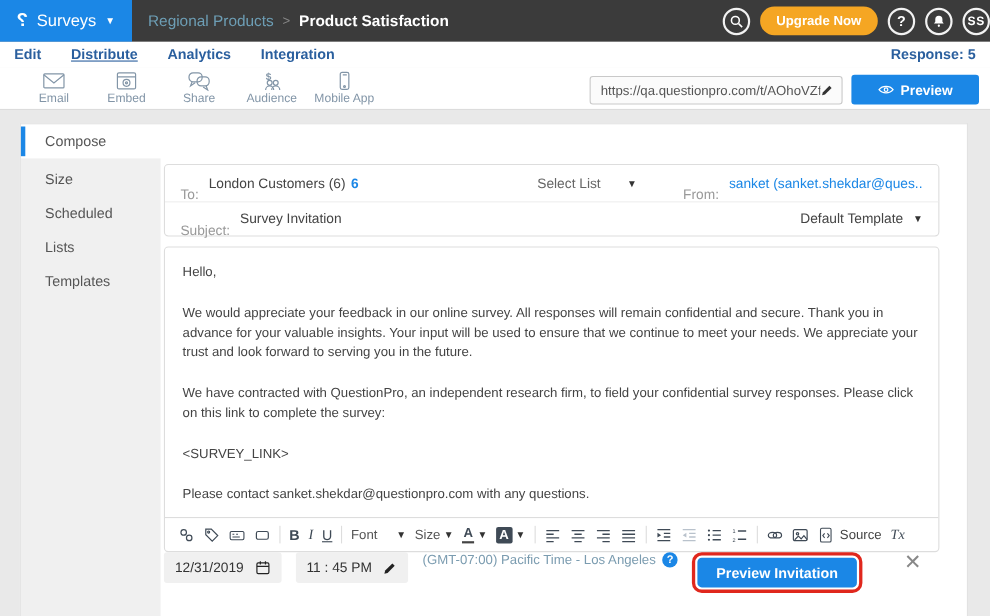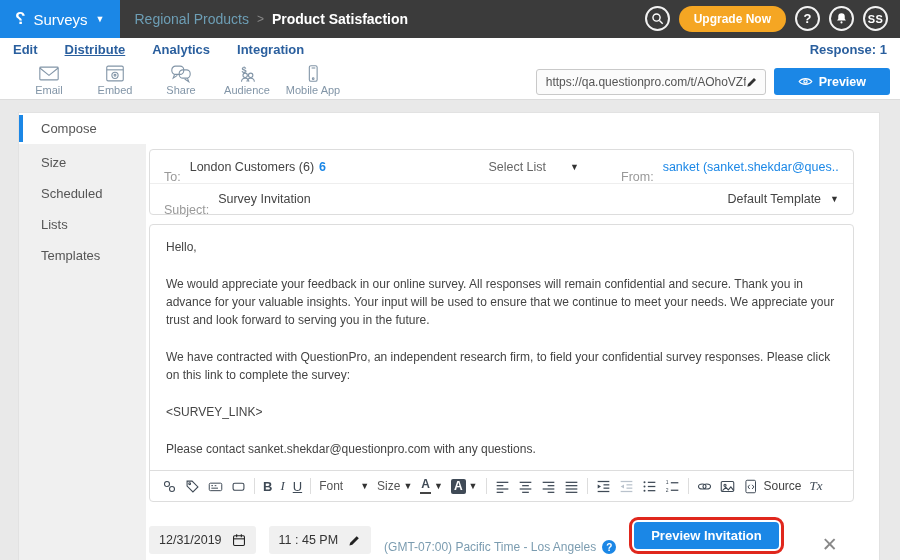--- a/index.html
+++ b/index.html
@@ -10,21 +10,21 @@
   
   .topbar { height:38px; background:#3b3b3b; display:flex; align-items:center; flex-shrink:0; }
   .logo-area { height:100%; background:#1b87e6; display:flex; align-items:center; gap:8px; padding:0 15px; color:#fff; cursor:pointer; }
   .logo-glyph { display:inline-block; transform:scaleX(-1); font-weight:700; font-size:17px; }
   .logo-label { font-size:15px; }
   .caret { font-size:9px; line-height:1; }
   .breadcrumb { margin-left:15px; font-size:14px; display:flex; align-items:center; }
   .crumb-parent { color:#6d9eb5; cursor:pointer; }
   .crumb-sep { color:#8a8a8a; margin:0 8px; font-size:12px; }
   .crumb-current { color:#fff; font-weight:600; }
-  .topbar-right { margin-left:auto; display:flex; align-items:flex-start; gap:9px; padding-right:12px; }
+  .topbar-right { margin-left:auto; display:flex; align-items:flex-end; gap:9px; }
   .circle-btn { width:25px; height:25px; border:2px solid #f2f2f2; border-radius:50%; display:flex; align-items:center; justify-content:center; color:#fff; font-size:13px; font-weight:700; cursor:pointer; flex-shrink:0; }
   .circle-btn svg { display:block; }
   .avatar { font-size:11px; letter-spacing:.5px; }
   .upgrade { background:#f5a623; color:#fff; font-weight:700; font-size:12px; padding:6px 15px; border-radius:14px; cursor:pointer; }
 
   
   .subnav { height:23px; background:#fff; display:flex; align-items:center; gap:27px; padding:0 13px; font-size:13px; font-weight:700; color:#2a5f9e; flex-shrink:0; }
   .subnav-item { cursor:pointer; }
   .subnav-item.active { text-decoration:underline; }
   .response { margin-left:auto; cursor:default; }
@@ -73,21 +73,21 @@
   .vsep { width:1px; height:16px; background:#ddd; flex-shrink:0; }
   .b-bold { font-weight:700; font-size:13px; }
   .b-italic { font-style:italic; font-family:"Liberation Serif",serif; font-size:13px; }
   .b-under { text-decoration:underline; font-size:13px; }
   .dd-label { color:#555; }
   .color-a { font-weight:700; border-bottom:2px solid #444; line-height:1.1; padding:0 1px; }
   .bg-a { background:#3f4a56; color:#fff; padding:0 3px; font-weight:700; border-radius:2px; line-height:1.25; }
   .tx { font-style:italic; font-family:"Liberation Serif",serif; font-size:13px; }
   .src-label { margin-left:3px; color:#444; }
 
-  .schedule-row { display:flex; align-items:flex-end; margin-top:15px; gap:13px; }
+  .schedule-row { display:flex; align-items:flex-start; gap:13px; }
   .pill-box { background:#f0f0f0; height:28px; display:flex; align-items:center; gap:10px; padding:0 10px; border-radius:3px; font-size:12.5px; color:#333; cursor:pointer; }
   .pill-box svg { display:block; color:#222; }
   .tz { font-size:12px; color:#7b9cb0; display:flex; align-items:center; gap:6px; }
   .q-badge { width:14px; height:14px; border-radius:50%; background:#1b87e6; color:#fff; font-size:10px; font-weight:700; display:flex; align-items:center; justify-content:center; cursor:pointer; flex-shrink:0; }
   .ring { border:3px solid #e0271d; border-radius:9px; padding:2px; display:inline-flex; }
   .schedule-btn { background:#1b87e6; color:#fff; font-weight:700; font-size:13px; padding:6px 17px; border-radius:4px; border:0; cursor:pointer; font-family:"Liberation Sans",sans-serif; }
   .close-x { color:#888; font-size:19px; margin-left:25px; cursor:pointer; line-height:1; }
 </style>
 </head>
 <body>
@@ -122,21 +122,21 @@
       </span>
       <span class="circle-btn avatar">SS</span>
     </div>
   </header>
 
   <nav class="subnav">
     <span class="subnav-item">Edit</span>
     <span class="subnav-item active">Distribute</span>
     <span class="subnav-item">Analytics</span>
     <span class="subnav-item">Integration</span>
-    <span class="response">Response: 1</span>
+    <span class="response">Response: 5</span>
   </nav>
 
   <div class="channelbar">
     <div class="channel">
       <svg viewBox="0 0 24 20" fill="none" stroke="currentColor" stroke-width="1.2">
           <rect x="2" y="3" width="20" height="14" rx="1"></rect>
           <polyline points="2,4 12,12 22,4"></polyline>
         </svg>
       <span>Email</span>
     </div>

